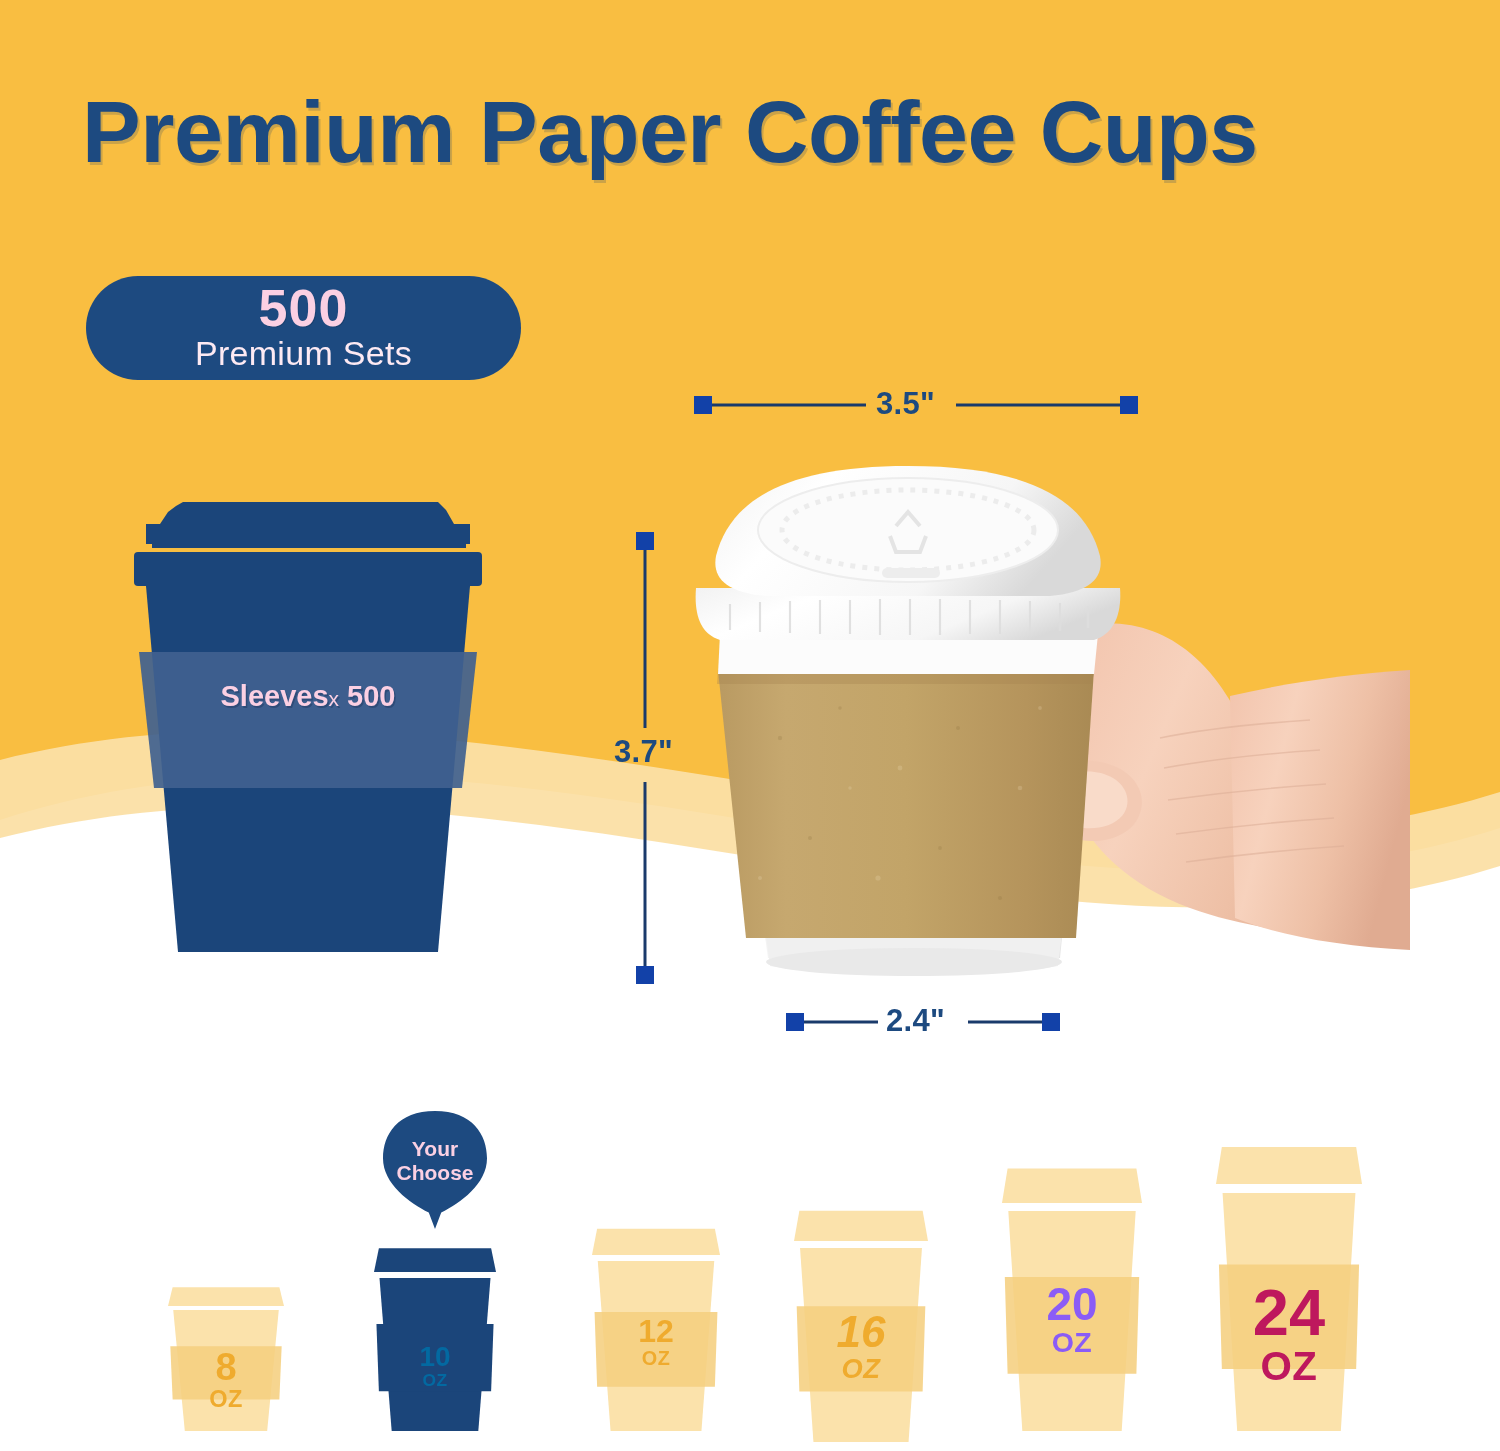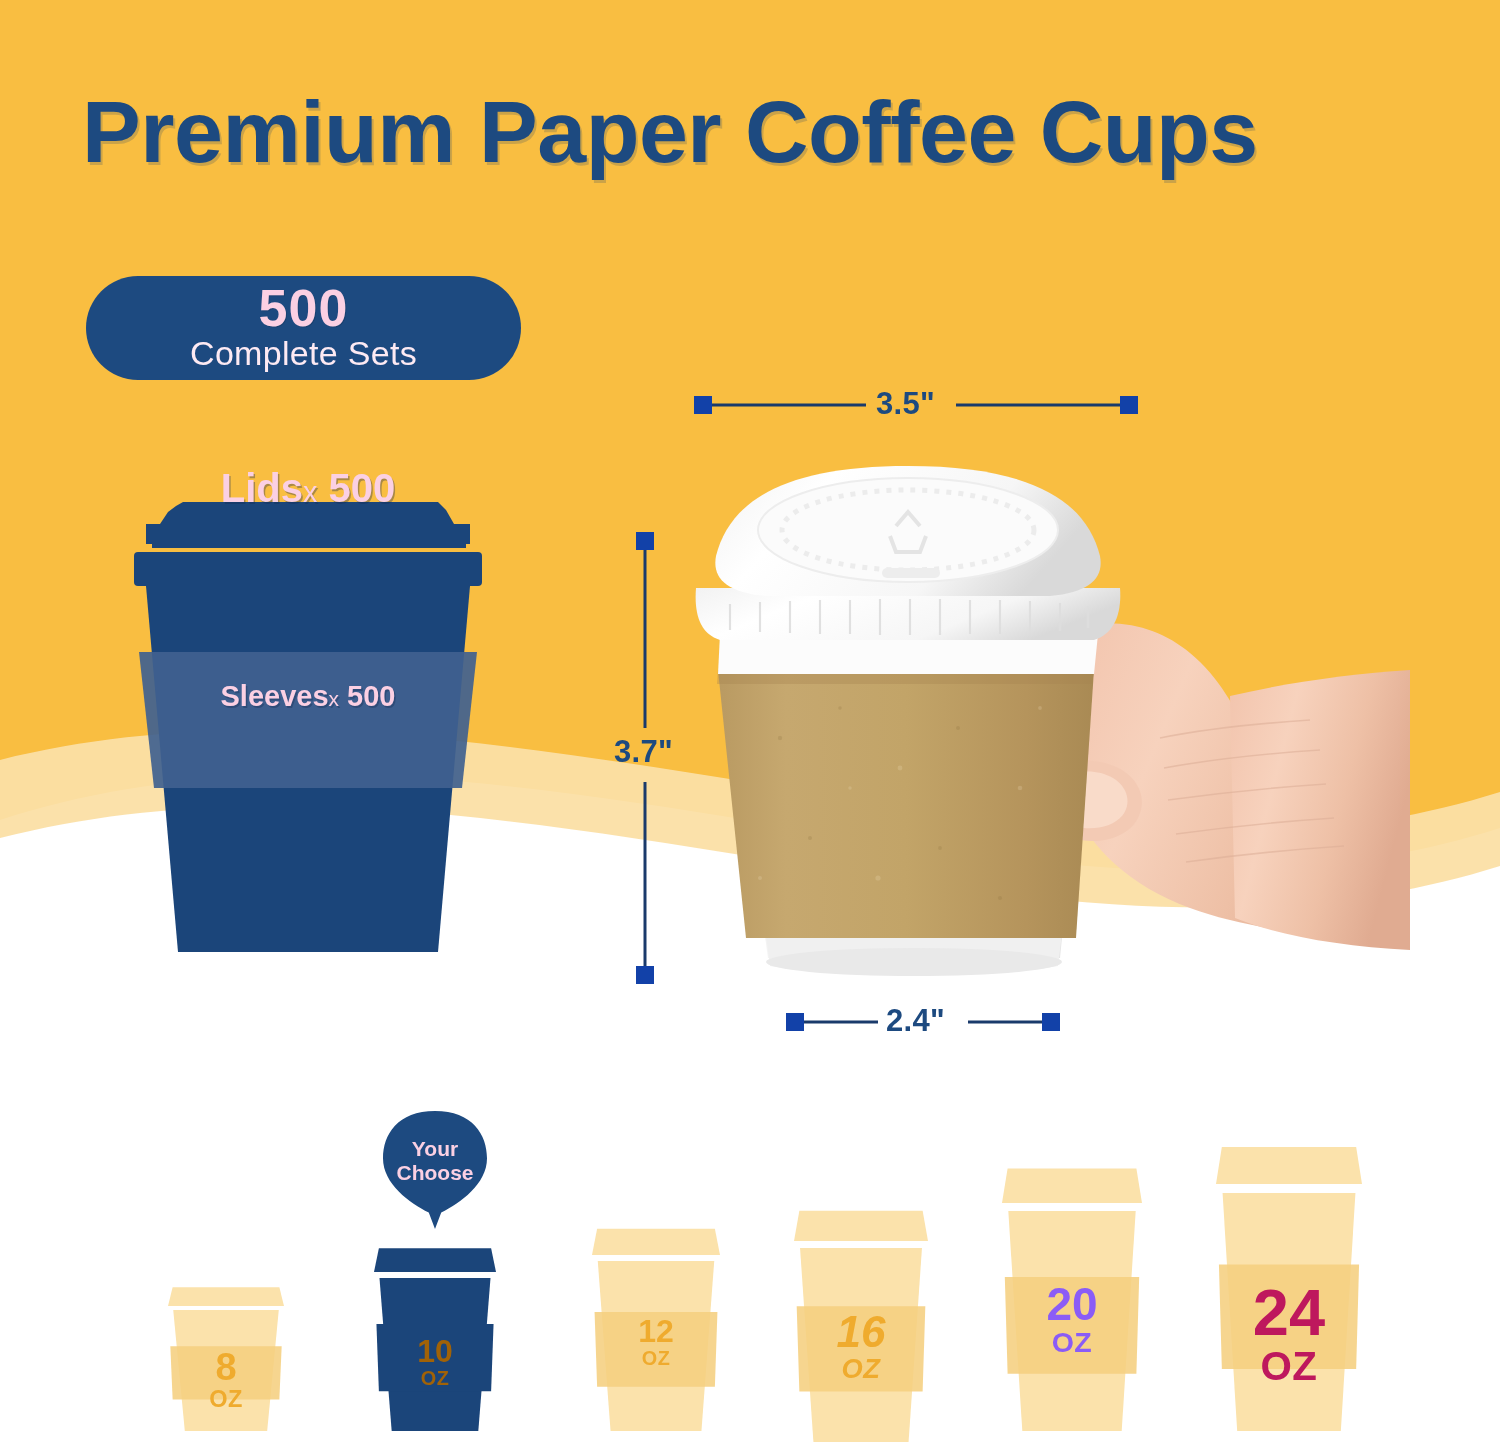--- a/index.html
+++ b/index.html
@@ -126,39 +126,36 @@
   <svg class="bg-layer" viewBox="0 0 1500 1451" preserveAspectRatio="none">
     <rect x="0" y="0" width="1500" height="1451" fill="#ffffff"></rect>
     <path d="M0,0 H1500 V828 C1260,905 1010,862 760,822 C500,780 240,742 0,820 Z" fill="#f9be41"></path>
     <path d="M0,760 C240,700 500,742 760,784 C1010,824 1260,868 1500,792 L1500,866 C1260,942 1010,898 760,858 C500,816 240,776 0,838 Z" fill="#fbdfa5" opacity="0.95"></path>
   </svg>
 
   <div class="title">Premium Paper Coffee Cups</div>
 
   <div class="pill">
     <div class="pill-number">500</div>
-    <div class="pill-sub">Complete Sets</div>
+    <div class="pill-sub">Premium Sets</div>
   </div>
 
   <div class="cup-diagram">
     <svg width="400" height="500" viewBox="0 0 400 500">
 
       <path d="M44,92 L52,72 L60,60 L68,54 L75,50 L330,50 L338,58 L346,72 L352,88 L358,92
                L358,96 L44,96 Z" fill="#1b457a"></path>
       <path d="M38,72 L362,72 L362,92 L38,92 Z" fill="#1b457a"></path>
 
       <rect x="26" y="100" width="348" height="34" rx="4" fill="#1b457a"></rect>
 
       <path d="M38,134 L362,134 L330,500 L70,500 Z" fill="#1b457a"></path>
 
       <path d="M31,200 L369,200 L354,336 L46,336 Z" fill="#40618f" opacity="0.92"></path>
     </svg>
-    <div class="cup-label lbl-lids">
-      <span>Lids</span><span class="x">x</span> <span>500</span>
-    </div>
     <div class="cup-label lbl-sleeves">
       <span>Sleeves</span><span class="x">x</span> <span>500</span>
     </div>
   </div>
 
   <svg class="hero" viewBox="0 0 720 570">
     <defs>
       <linearGradient id="skin" x1="0" y1="0" x2="1" y2="0.4">
         <stop offset="0%" stop-color="#f2c4ad"></stop>
         <stop offset="35%" stop-color="#f7d2bd"></stop>
@@ -287,21 +284,21 @@
   <div class="sizes" id="size-row">
       <div class="size-item" style="left: 168px; width: 116px; height: 148px; bottom: 20px;"><svg width="116" height="148" viewBox="0 0 116 148">
           <path d="M0,23 L4.64,4.14 L111.36,4.14 L116,23 Z" fill="#fbe2ab"></path>
           <path d="M5.22,27 L110.78,27 L99.18,148 L16.82,148 Z" fill="#fbe2ab"></path>
           <path d="M2.32,63.3 L113.67999999999999,63.3 L111.36,116.53999999999999 L4.64,116.53999999999999 Z" fill="#f5cf7f" opacity="0.88"></path>
         </svg><div class="size-text" style="color: rgb(239, 171, 46); font-size: 38px; top: 65px;"><span>8</span><span class="size-oz">OZ</span></div></div>
       <div class="size-item" style="left: 374px; width: 122px; height: 188px; bottom: 20px;"><svg width="122" height="188" viewBox="0 0 122 188">
           <path d="M0,29 L4.88,5.22 L117.11999999999999,5.22 L122,29 Z" fill="#1b457a"></path>
           <path d="M5.49,35 L116.50999999999999,35 L104.30999999999999,188 L17.69,188 Z" fill="#1b457a"></path>
           <path d="M2.44,80.9 L119.56,80.9 L117.11999999999999,148.22000000000003 L4.88,148.22000000000003 Z" fill="#1b457a" opacity="1"></path>
-        </svg><div class="size-text" style="color: #a16207; font-size: 32px; top: 92px;"><span>10</span><span class="size-oz">OZ</span></div><div style="position: absolute; left: 9px; top: -132px; width: 104px; height: 118px;"><svg width="104" height="118" viewBox="0 0 104 118">
+        </svg><div class="size-text" style="color: #0369a1; font-size: 28px; top: 100px;"><span>10</span><span class="size-oz">OZ</span></div><div style="position: absolute; left: 9px; top: -132px; width: 104px; height: 118px;"><svg width="104" height="118" viewBox="0 0 104 118">
             <path d="M52,0 C89.44,0 104,23.6 104,47.2
             C104,73.16 76.96,92.04 58.24000000000001,101.48
             L52,118 L45.76,101.48
             C27.04,92.04 0,73.16 0,47.2
             C0,23.6 14.560000000000002,0 52,0 Z" fill="#1d4a80"></path>
           </svg><div class="bubble-text">
             <div>Your</div>
             <div>Choose</div>
           </div></div></div>
       <div class="size-item" style="left: 592px; width: 128px; height: 208px; bottom: 20px;"><svg width="128" height="208" viewBox="0 0 128 208">

